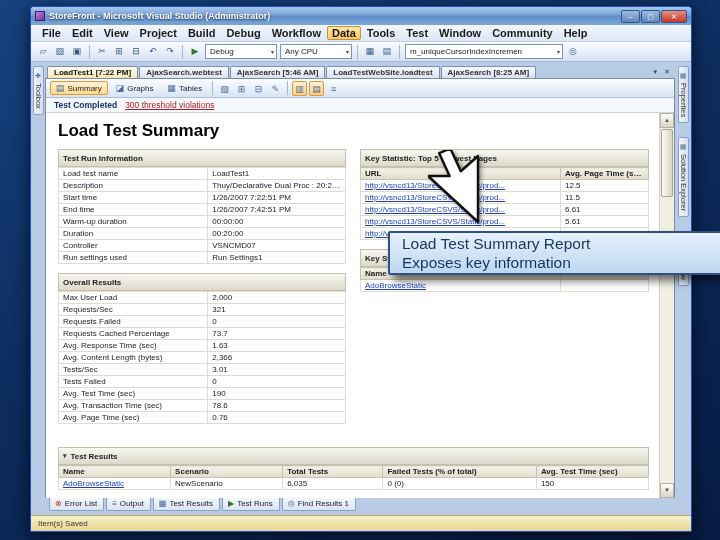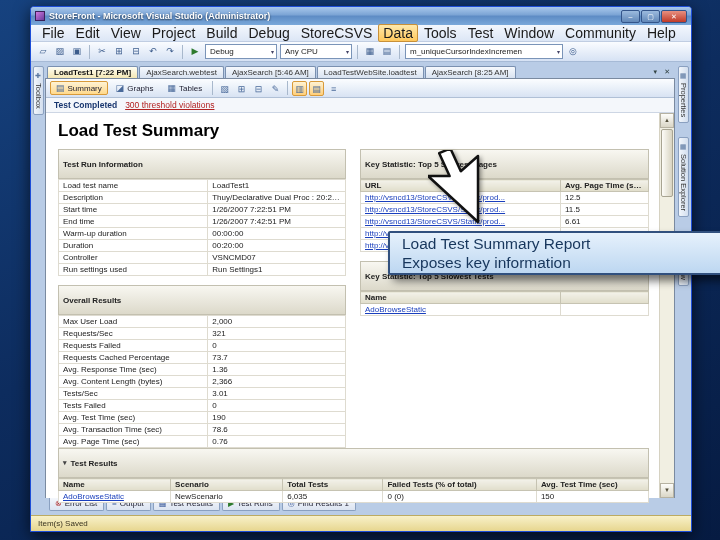--- a/index.html
+++ b/index.html
@@ -25,21 +25,21 @@
   }
   .title-icon { width: 10px; height: 10px; background: linear-gradient(135deg,#d07ae0,#6a3a9c); border: 1px solid #3a2058; flex: 0 0 auto; }
   .title-text { font-size: 9px; color: #fff; font-weight: bold; text-shadow: 0 1px 2px rgba(0,0,0,.7); flex: 1; white-space: nowrap; overflow: hidden; }
   .win-buttons { display: flex; gap: 1px; }
   .win-btn { width: 19px; height: 13px; font-size: 7px; line-height: 11px; text-align: center; color: #fff;
     border: 1px solid #33548a; border-radius: 2px; background: linear-gradient(#9cbade,#6288b8); cursor: default; }
   .win-btn.close { width: 26px; background: linear-gradient(#e89080,#c03a28); }
 
   .menubar { height: 17px; flex: 0 0 17px; background: linear-gradient(#f3f7fd,#dce6f5);
     border-bottom: 1px solid #c0cde2; display: flex; align-items: center; padding: 0 6px; gap: 1px; }
-  .menu-item { font-size: 14px; color: #1a1a1a; padding: 1px 5px; white-space: nowrap; }
+  .menu-item { font-size: 11px; color: #1a1a1a; padding: 1px 5px; white-space: nowrap; font-weight: bold; }
   .menu-item.hl { background: linear-gradient(#ffe9ab,#ffc85c); border: 1px solid #c89038; border-radius: 2px; padding: 0 4px; }
 
   .toolbar { height: 20px; flex: 0 0 20px; background: linear-gradient(#fafcff,#d6e2f4);
     border-bottom: 1px solid #a6bad6; display: flex; align-items: center; padding: 0 5px; gap: 3px; }
   .tb-icon { width: 14px; height: 14px; font-size: 9px; line-height: 13px; text-align: center; color: #3c5c8c; }
   .tb-icon.green { color: #2d7a2d; }
   .tb-sep { width: 1px; height: 14px; background: #a8b8cc; margin: 0 2px; }
   .combo { background: #fff; border: 1px solid #7a94b8; height: 15px; font-size: 8px; color: #222;
     display: flex; align-items: center; padding: 0 2px 0 4px; white-space: nowrap; }
   .combo .arrow { margin-left: auto; font-size: 6px; color: #446; padding-left: 5px; }
@@ -51,21 +51,21 @@
   .side-strip.right { width: 16px; }
   .vtab { writing-mode: vertical-rl; font-size: 7.5px; color: #333;
     background: linear-gradient(90deg,#f2f6fb,#d2deee); border: 1px solid #8aa0c0; border-radius: 2px;
     padding: 5px 0; display: flex; align-items: center; gap: 3px; cursor: default; }
   .vtab .vtab-ico { font-size: 7px; color: #5a77a0; writing-mode: horizontal-tb; }
 
   .center-col { flex: 1; display: flex; flex-direction: column; min-width: 0; }
 
   .tabstrip { height: 16px; flex: 0 0 16px; display: flex; align-items: flex-end; padding: 0 2px; gap: 1px; }
   .doc-tab { font-size: 8px; color: #333; padding: 1px 6px; border: 1px solid #7a90b0; border-bottom: none;
-    border-radius: 2px 2px 0 0; background: linear-gradient(#f6f9fd,#d9e3f1); white-space: nowrap; overflow: hidden; max-width: 132px; }
+    border-radius: 2px 2px 0 0; background: linear-gradient(#f6f9fd,#d9e3f1); white-space: nowrap; overflow: hidden; max-width: 132px; font-weight: bold; }
   .doc-tab.active { background: linear-gradient(#fffef4,#f4e7b4); font-weight: bold; color: #111; }
   .tabstrip .spacer { flex: 1; }
   .strip-btn { font-size: 7px; color: #344; padding: 0 3px 2px 3px; }
 
   .lt-pane { flex: 1; border: 1px solid #7a8aa0; border-bottom: none; background: #eef2f8;
     display: flex; flex-direction: column; min-height: 0; }
   .lt-toolbar { height: 19px; flex: 0 0 19px; background: linear-gradient(#fbfdff,#d8e3f3);
     border-bottom: 1px solid #b0c0d6; display: flex; align-items: center; padding: 0 4px; gap: 2px; }
   .lt-btn { display: flex; align-items: center; gap: 3px; font-size: 8px; color: #223; padding: 1px 5px;
     border: 1px solid transparent; border-radius: 2px; }
@@ -81,21 +81,21 @@
 
   .content-wrap { flex: 1; display: flex; min-height: 0; background: #fff; }
   .content-body { flex: 1; padding: 6px 10px 6px 12px; display: flex; flex-direction: column; min-width: 0; position: relative; }
   .lt-title { font-size: 17px; font-weight: bold; color: #000; margin: 2px 0 8px 0; }
 
   .cols { display: flex; gap: 14px; align-items: flex-start; }
   .col-left { width: 288px; flex: 0 0 288px; }
   .col-right { flex: 1; min-width: 0; }
 
   .sec-hdr { background: linear-gradient(#f8f7f1,#dcd9ca); border: 1px solid #c3c0b0; font-size: 8px; font-weight: bold;
-    color: #222; height: 30px; display: flex; align-items: center; gap: 4px; padding: 0 4px; }
+    color: #222; height: 18px; display: flex; align-items: center; gap: 4px; padding: 0 4px; }
   .sec-hdr .tri { font-size: 7px; color: #444; }
   .mt8 { margin-top: 9px; }
 
   table { width: 100%; border-collapse: collapse; table-layout: fixed; }
   td, th { border: 1px solid #dedbd0; font-size: 8px; color: #222; padding: 1px 4px; height: 12px;
     overflow: hidden; white-space: nowrap; text-overflow: ellipsis; text-align: left; background: #fff; }
   th { background: linear-gradient(#f3f2ea,#e0ddca); border-color: #c6c3b2; font-weight: bold; }
   .kv td:first-child { width: 52%; }
   .cell-link { color: #1a3fbd; text-decoration: underline; }
   .pages-table th:last-child, .pages-table td:last-child { width: 88px; }
@@ -146,21 +146,21 @@
     </span>
   </div>
 
   <div class="menubar">
     <span class="menu-item">File</span>
     <span class="menu-item">Edit</span>
     <span class="menu-item">View</span>
     <span class="menu-item">Project</span>
     <span class="menu-item">Build</span>
     <span class="menu-item">Debug</span>
-    <span class="menu-item">StoreCSVS</span>
+    <span class="menu-item">Workflow</span>
     <span class="menu-item hl">Data</span>
     <span class="menu-item">Tools</span>
     <span class="menu-item">Test</span>
     <span class="menu-item">Window</span>
     <span class="menu-item">Community</span>
     <span class="menu-item">Help</span>
   </div>
 
   <div class="toolbar">
     <span class="tb-icon">▱</span>
@@ -310,21 +310,21 @@
                       <tr>
                         <td>Requests Failed</td>
                         <td>0</td>
                       </tr>
                       <tr>
                         <td>Requests Cached Percentage</td>
                         <td>73.7</td>
                       </tr>
                       <tr>
                         <td>Avg. Response Time (sec)</td>
-                        <td>1.36</td>
+                        <td>1.63</td>
                       </tr>
                       <tr>
                         <td>Avg. Content Length (bytes)</td>
                         <td>2,366</td>
                       </tr>
                       <tr>
                         <td>Tests/Sec</td>
                         <td>3.01</td>
                       </tr>
                       <tr>

